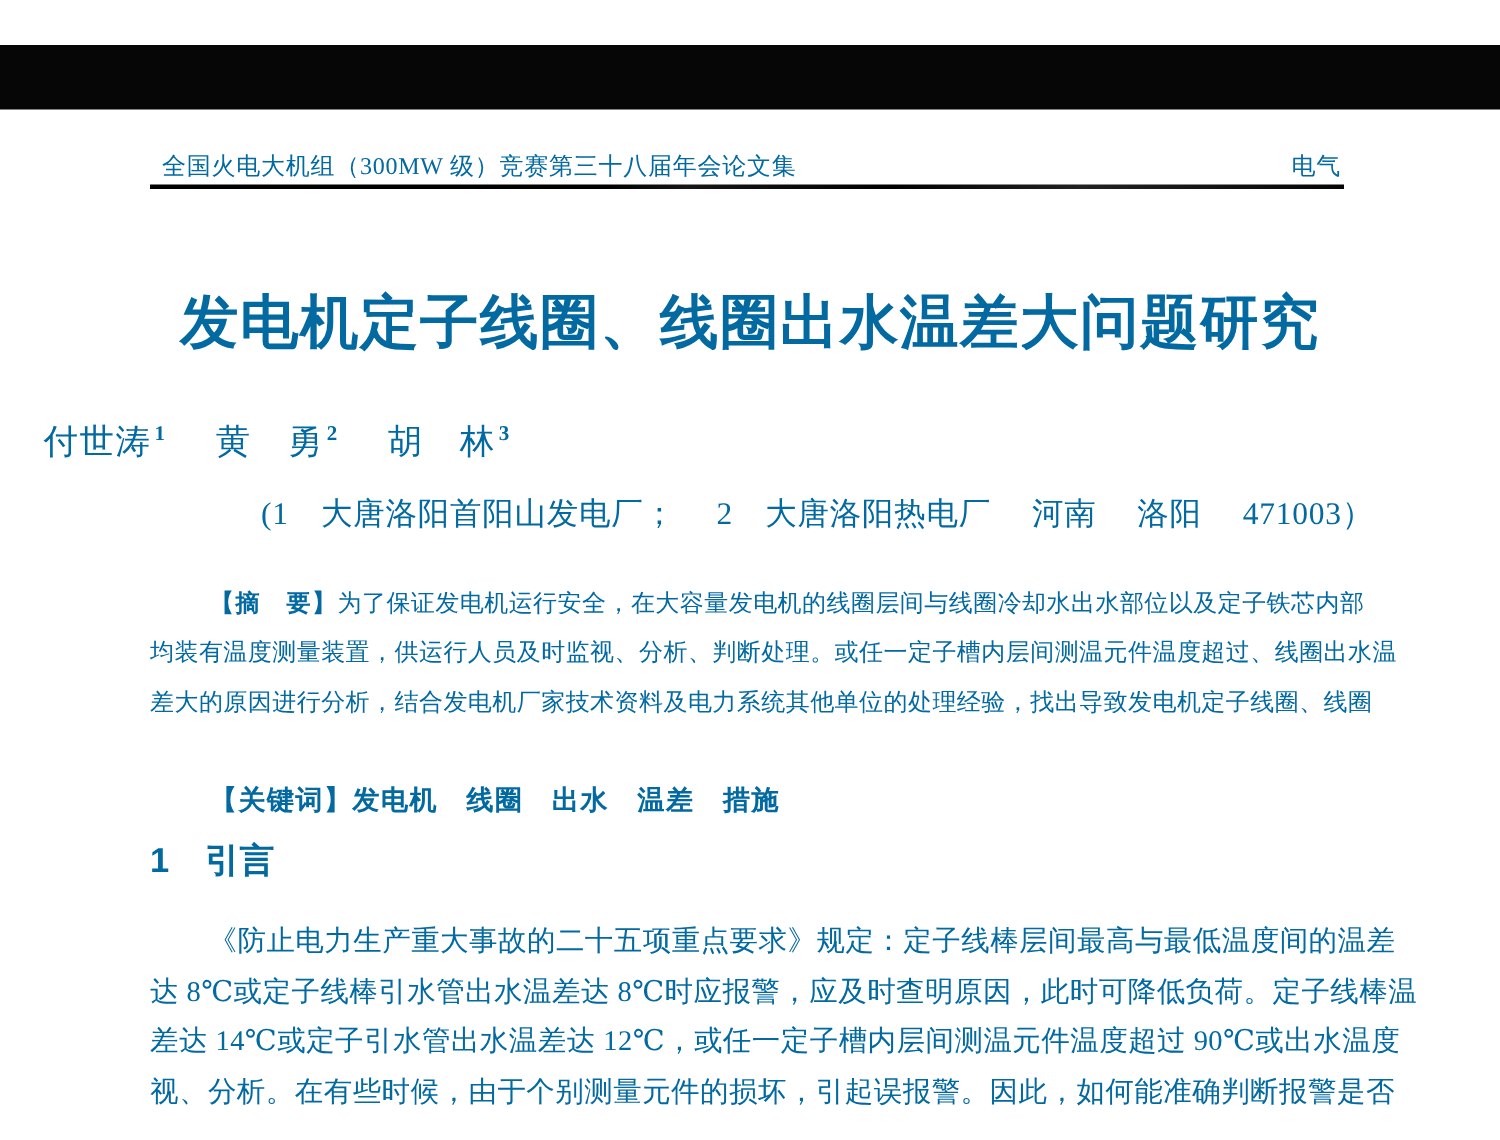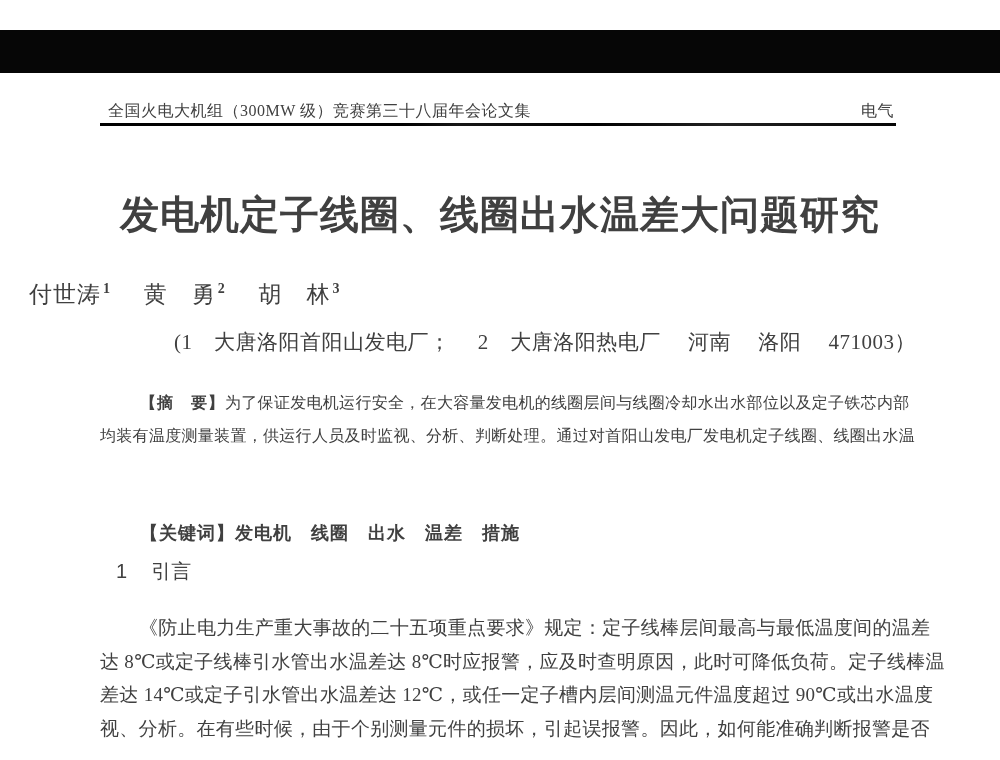--- a/index.html
+++ b/index.html
@@ -1,18 +1,18 @@
 <!DOCTYPE html>
 <html><head>
 <meta charset="utf-8">
 <style>
   html,body{margin:0;padding:0;background:#fff;}
   .page{
     position:relative;width:1000px;height:760px;overflow:hidden;
-    background:#ffffff;color:#404040;
+    background:#ffffff;color:#0369a1;
     font-family:"Liberation Serif","DejaVu Serif",serif;
   }
   .scan-bar{
     position:absolute;top:30px;left:0;width:1000px;height:43px;
     background:#060606;
   }
   .header{
     position:absolute;top:101px;left:108px;right:106px;
     display:flex;justify-content:space-between;align-items:flex-end;
     font-size:16px;letter-spacing:.5px;font-weight:500;
@@ -44,23 +44,23 @@
   .bold-label{
     font-family:Liberation Serif, serif;
     font-weight:700;letter-spacing:1px;
   }
   .keywords{
     position:absolute;top:521px;left:140px;
     font-family:"Liberation Sans","DejaVu Sans",sans-serif;
     font-weight:700;font-size:18px;letter-spacing:1px;white-space:nowrap;
   }
   .section-heading{
-    position:absolute;top:558px;left:116px;
+    position:absolute;top:558px;left:100px;
     font-family:"Liberation Sans","DejaVu Sans",sans-serif;
-    font-weight:400;font-size:20px;
+    font-weight:700;font-size:23px;
   }
   .section-number{margin-right:24px;}
   .body-paragraph{
     position:absolute;top:611px;left:100px;right:88px;
     font-size:19px;line-height:33.5px;white-space:nowrap;letter-spacing:.3px;
   }
   .para-line-first{text-indent:39px;}
 </style>
 </head>
 <body>
@@ -80,21 +80,22 @@
   <div class="authors">
     <span class="author"><span>付世涛</span><sup>1</sup></span>
     <span class="author"><span>黄　勇</span><sup>2</sup></span>
     <span class="author"><span>胡　林</span><sup>3</sup></span>
   </div>
 
   <div class="affiliation">(1　大唐洛阳首阳山发电厂；　 2　大唐洛阳热电厂　 河南　 洛阳　 471003）</div>
 
   <div class="abstract">
     <div class="abstract-line-first"><span class="bold-label">【摘　要】</span><span>为了保证发电机运行安全，在大容量发电机的线圈层间与线圈冷却水出水部位以及定子铁芯内部</span></div>
-    <div>均装有温度测量装置，供运行人员及时监视、分析、判断处理。通过对首阳山发电厂发电机定子线圈、线圈出水温</div>
+    <div>均装有温度测量装置，供运行人员及时监视、分析、判断处理。或任一定子槽内层间测温元件温度超过、线圈出水温</div>
+    <div>差大的原因进行分析，结合发电机厂家技术资料及电力系统其他单位的处理经验，找出导致发电机定子线圈、线圈</div>
   </div>
 
   <div class="keywords">
     <span class="bold-label">【关键词】</span><span>发电机　线圈　出水　温差　措施</span>
   </div>
 
   <div class="section-heading">
     <span class="section-number">1</span><span>引言</span>
   </div>
 

